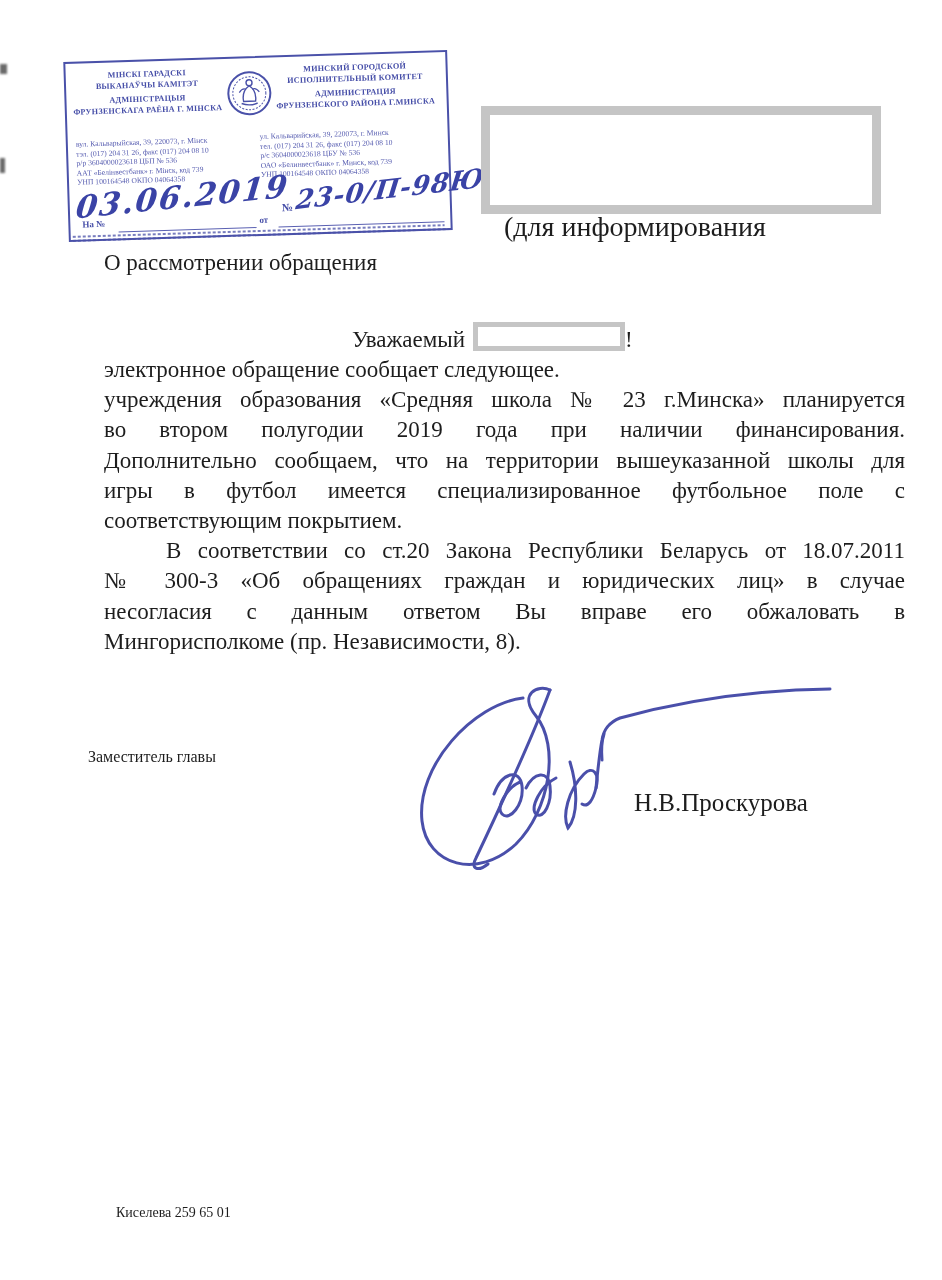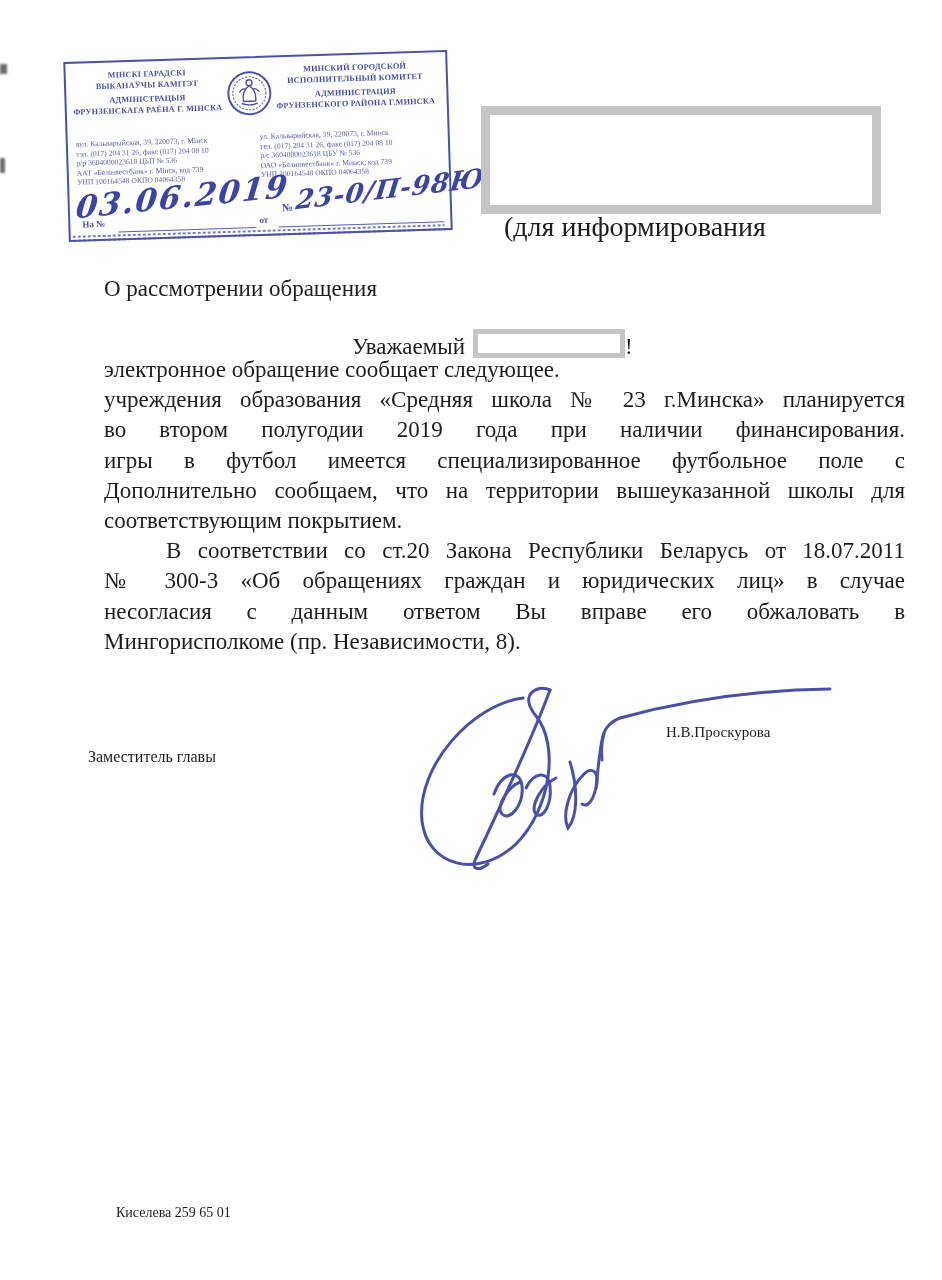--- a/index.html
+++ b/index.html
@@ -38,28 +38,28 @@
   .smudge.s2{top:176px;width:376px;}
 
   
   .redact-main{position:absolute;left:481px;top:106px;width:382px;height:90px;
                background:#fff;border:9px solid #c5c5c5;}
   .redact-name{display:inline-block;width:142px;height:19px;background:#fff;
                border:5px solid #c5c5c5;vertical-align:-4px;margin-left:8px;}
 
   
   .note{position:absolute;left:504px;top:214px;font-size:28px;line-height:26px;}
-  .subject{position:absolute;left:104px;top:276px;font-size:23px;}
-  .salutation{position:absolute;left:352px;top:329px;font-size:23px;white-space:nowrap;}
+  .subject{position:absolute;left:104px;top:250px;font-size:23px;}
+  .salutation{position:absolute;left:352px;top:322px;font-size:23px;white-space:nowrap;}
   .bodytext{position:absolute;left:104px;top:355px;width:801px;font-size:23px;}
   .bline{line-height:30.2px;text-align:justify;text-align-last:justify;}
   .bline.short{text-align-last:left;}
   .bline.indent{padding-left:62px;}
   .sign-position{position:absolute;left:88px;top:748px;font-size:16px;}
-  .sign-name{position:absolute;left:634px;top:724px;font-size:15px;margin-left:32px;}
+  .sign-name{position:absolute;left:634px;top:789px;font-size:25px;}
   .footer-note{position:absolute;left:116px;top:1205px;font-size:14px;}
 
   
   .signature{position:absolute;left:398px;top:676px;width:440px;height:205px;}
 
   
   .artifact{position:absolute;background:#6a6a6a;filter:blur(1.1px);}
   .a1{left:0;top:64px;width:7px;height:10px;}
   .a2{left:0;top:158px;width:5px;height:15px;}
 </style>
@@ -133,22 +133,22 @@
   </div>
 
   <div class="subject">О рассмотрении обращения</div>
 
   <div class="salutation"><span>Уважаемый</span><span class="redact-name"></span><span>!</span></div>
 
   <div class="bodytext">
     <div class="bline short">электронное обращение сообщает следующее.</div>
     <div class="bline">учреждения образования «Средняя школа № 23 г.Минска» планируется</div>
     <div class="bline">во втором полугодии 2019 года при наличии финансирования.</div>
+    <div class="bline">Дополнительно сообщаем, что на территории вышеуказанной школы для</div>
     <div class="bline">игры в футбол имеется специализированное футбольное поле с</div>
-    <div class="bline">Дополнительно сообщаем, что на территории вышеуказанной школы для</div>
     <div class="bline short">соответствующим покрытием.</div>
     <div class="bline indent">В соответствии со ст.20 Закона Республики Беларусь от 18.07.2011</div>
     <div class="bline">№ 300-3 «Об обращениях граждан и юридических лиц» в случае</div>
     <div class="bline">несогласия с данным ответом Вы вправе его обжаловать в</div>
     <div class="bline short">Мингорисполкоме (пр. Независимости, 8).</div>
   </div>
 
   <div class="sign-position">Заместитель главы</div>
 
   <svg class="signature" viewBox="0 0 440 205">

